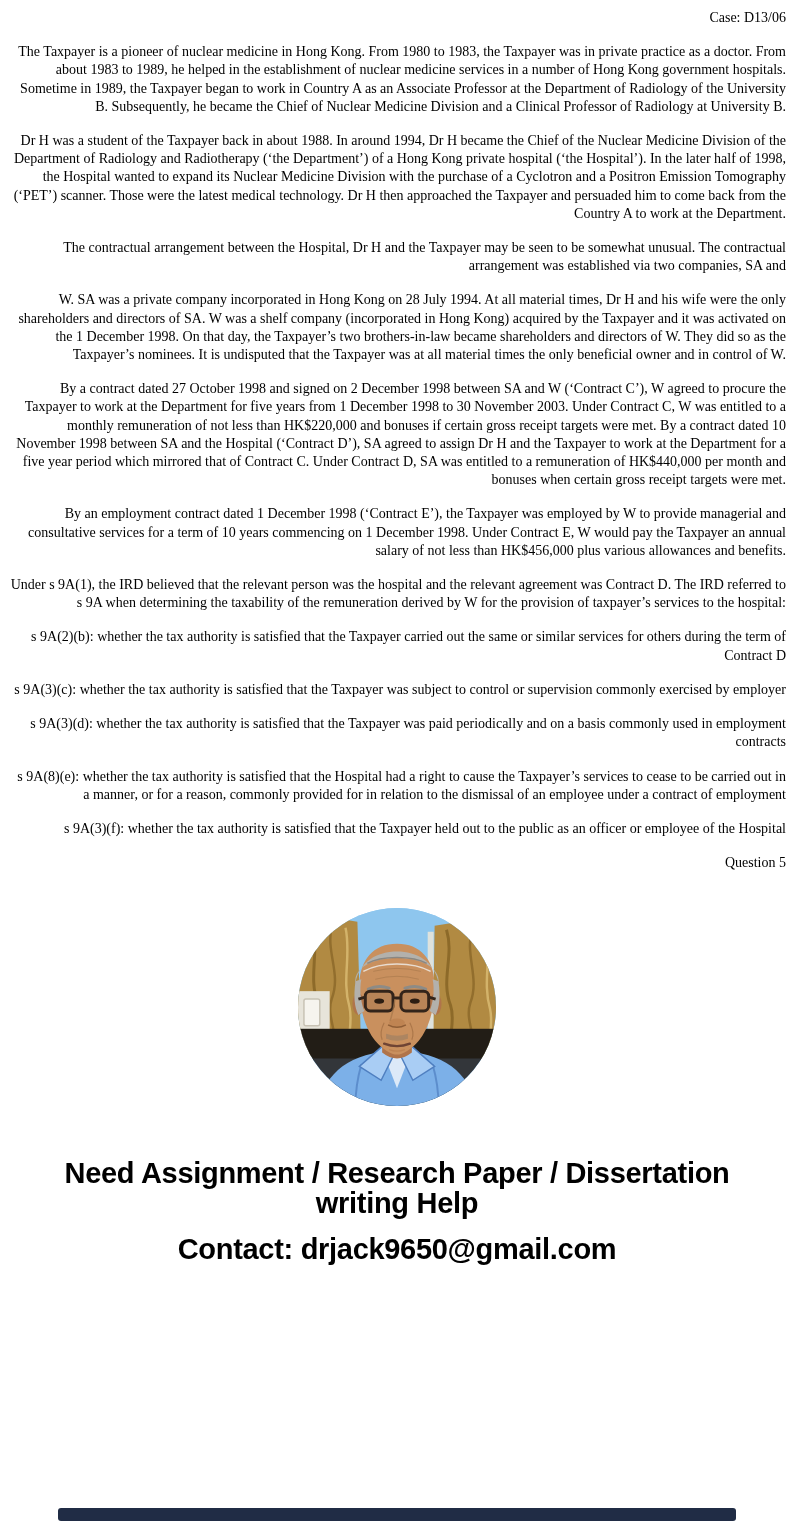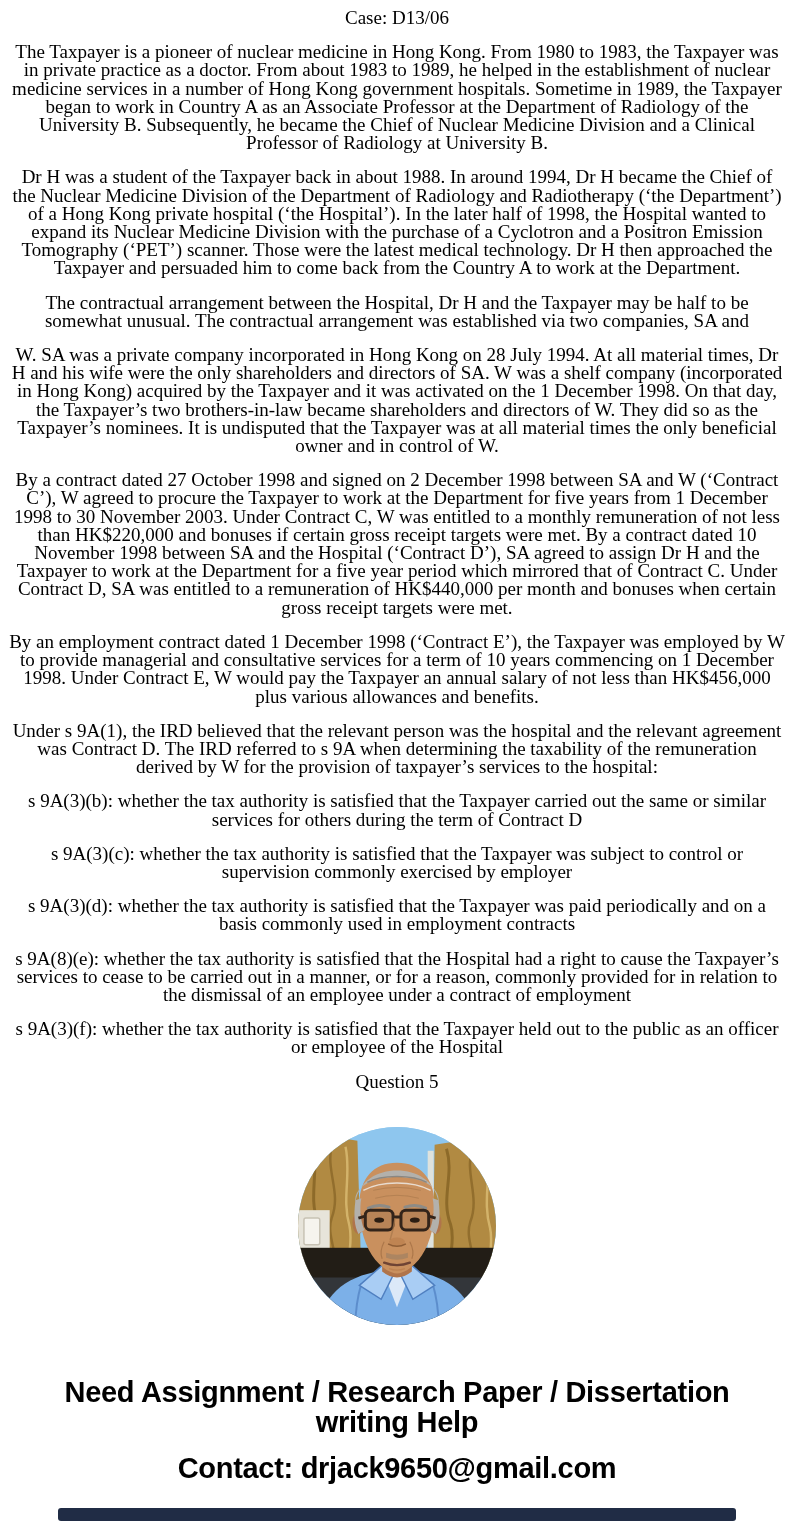--- a/index.html
+++ b/index.html
@@ -7,23 +7,23 @@
     width: 794px;
     height: 1523px;
     background: #ffffff;
     overflow: hidden;
     position: relative;
     font-family: "Liberation Serif", serif;
     color: var(--text, #000);
   }
   .doc {
     padding: 9px 8px 0 8px;
-    font-size: 19px;
+    font-size: 14px;
     line-height: 18.2px;
-    text-align: center;
+    text-align: right;
   }
   .doc p { margin: 0 0 16px 0; }
   .photo-wrap {
     width: 198px;
     height: 198px;
     margin: 36px auto 0 auto;
     border-radius: 50%;
     overflow: hidden;
     background: var(--photo-sky, #8ec6ee);
   }
@@ -64,26 +64,26 @@
   .p-hair       { fill: var(--photo-hair, #b3b1ac); }
   .p-frames     { stroke: var(--photo-glasses, #33241a); }
 </style>
 </head>
 <body>
 
 <div class="doc">
   <p>Case: D13/06</p>
   <p>The Taxpayer is a pioneer of nuclear medicine in Hong Kong. From 1980 to 1983, the Taxpayer was in private practice as a doctor. From about 1983 to 1989, he helped in the establishment of nuclear medicine services in a number of Hong Kong government hospitals. Sometime in 1989, the Taxpayer began to work in Country A as an Associate Professor at the Department of Radiology of the University B. Subsequently, he became the Chief of Nuclear Medicine Division and a Clinical Professor of Radiology at University B.</p>
   <p>Dr H was a student of the Taxpayer back in about 1988. In around 1994, Dr H became the Chief of the Nuclear Medicine Division of the Department of Radiology and Radiotherapy (‘the Department’) of a Hong Kong private hospital (‘the Hospital’). In the later half of 1998, the Hospital wanted to expand its Nuclear Medicine Division with the purchase of a Cyclotron and a Positron Emission Tomography (‘PET’) scanner. Those were the latest medical technology. Dr H then approached the Taxpayer and persuaded him to come back from the Country A to work at the Department.</p>
-  <p>The contractual arrangement between the Hospital, Dr H and the Taxpayer may be half to be somewhat unusual. The contractual arrangement was established via two companies, SA and</p>
+  <p>The contractual arrangement between the Hospital, Dr H and the Taxpayer may be seen to be somewhat unusual. The contractual arrangement was established via two companies, SA and</p>
   <p>W. SA was a private company incorporated in Hong Kong on 28 July 1994. At all material times, Dr H and his wife were the only shareholders and directors of SA. W was a shelf company (incorporated in Hong Kong) acquired by the Taxpayer and it was activated on the 1 December 1998. On that day, the Taxpayer’s two brothers-in-law became shareholders and directors of W. They did so as the Taxpayer’s nominees. It is undisputed that the Taxpayer was at all material times the only beneficial owner and in control of W.</p>
   <p>By a contract dated 27 October 1998 and signed on 2 December 1998 between SA and W (‘Contract C’), W agreed to procure the Taxpayer to work at the Department for five years from 1 December 1998 to 30 November 2003. Under Contract C, W was entitled to a monthly remuneration of not less than HK$220,000 and bonuses if certain gross receipt targets were met. By a contract dated 10 November 1998 between SA and the Hospital (‘Contract D’), SA agreed to assign Dr H and the Taxpayer to work at the Department for a five year period which mirrored that of Contract C. Under Contract D, SA was entitled to a remuneration of HK$440,000 per month and bonuses when certain gross receipt targets were met.</p>
   <p>By an employment contract dated 1 December 1998 (‘Contract E’), the Taxpayer was employed by W to provide managerial and consultative services for a term of 10 years commencing on 1 December 1998. Under Contract E, W would pay the Taxpayer an annual salary of not less than HK$456,000 plus various allowances and benefits.</p>
   <p>Under s 9A(1), the IRD believed that the relevant person was the hospital and the relevant agreement was Contract D. The IRD referred to s 9A when determining the taxability of the remuneration derived by W for the provision of taxpayer’s services to the hospital:</p>
-  <p>s 9A(3)(b): whether the tax authority is satisfied that the Taxpayer carried out the same or similar services for others during the term of Contract D</p>
+  <p>s 9A(2)(b): whether the tax authority is satisfied that the Taxpayer carried out the same or similar services for others during the term of Contract D</p>
   <p>s 9A(3)(c): whether the tax authority is satisfied that the Taxpayer was subject to control or supervision commonly exercised by employer</p>
   <p>s 9A(3)(d): whether the tax authority is satisfied that the Taxpayer was paid periodically and on a basis commonly used in employment contracts</p>
   <p>s 9A(8)(e): whether the tax authority is satisfied that the Hospital had a right to cause the Taxpayer’s services to cease to be carried out in a manner, or for a reason, commonly provided for in relation to the dismissal of an employee under a contract of employment</p>
   <p>s 9A(3)(f): whether the tax authority is satisfied that the Taxpayer held out to the public as an officer or employee of the Hospital</p>
   <p>Question 5</p>
 </div>
 
 <div class="photo-wrap">
   <svg viewBox="0 0 200 200" aria-hidden="true">
     <g>

